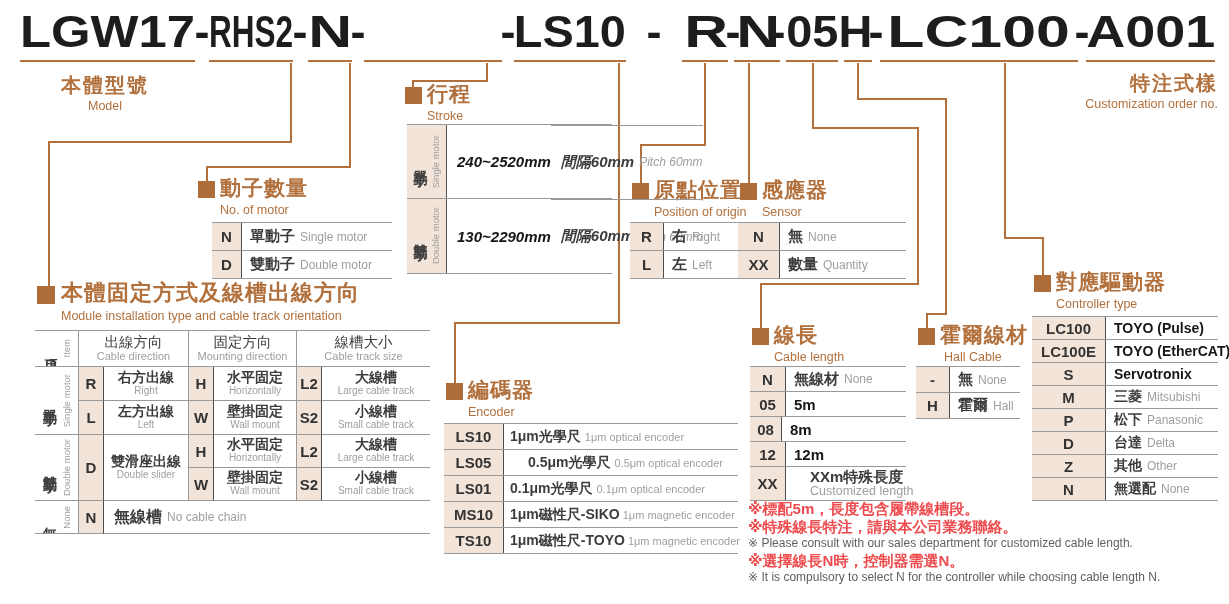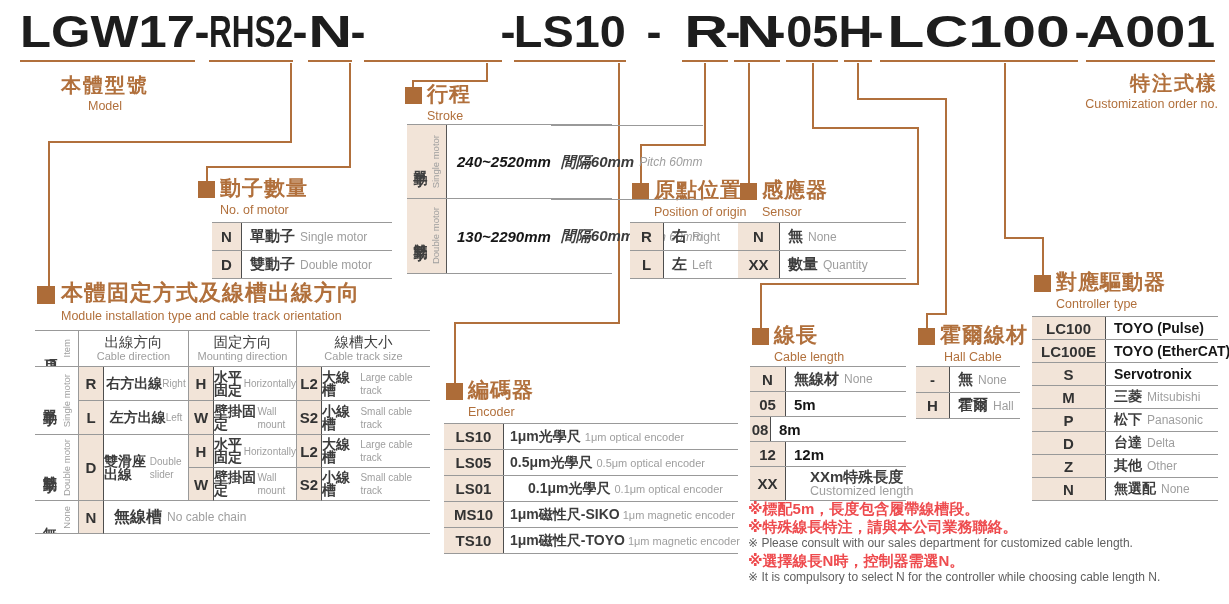--- a/index.html
+++ b/index.html
@@ -45,21 +45,21 @@
   
   #inst{position:absolute;left:35px;top:330px;width:395px;height:203px;border-top:1px solid #999;
         display:grid;grid-template-columns:43px 26px 84px 26px 82px 26px 108px;
         grid-template-rows:36px 34px 34px 33px 33px 33px;}
   .ic{border-bottom:1px solid #999;display:flex;align-items:center;justify-content:center;min-width:0;overflow:hidden;}
   .ic.bl{border-left:1px solid #999;}
   .ic.k{background:#f2e4d8;border-right:1px solid #4d4d4d;font-weight:bold;font-size:15px;color:#333;}
   .hcell{flex-direction:column;line-height:14px;}
   .hcell .zh{font-weight:normal;font-size:14.5px;color:#3c3c3c;}
   .hcell .en{font-size:11px;color:#9e9e9e;text-align:right;}
-  .vcell{flex-direction:row;line-height:13px;}
+  .vcell{flex-direction:column;line-height:13px;}
   .vcell .zh{font-weight:bold;font-size:14px;color:#3c3c3c;}
   .vcell .en{font-size:10px;color:#9e9e9e;}
   .gcell{gap:1px;}
   .ic.rowval{justify-content:flex-start;padding-left:10px;gap:5px;white-space:nowrap;}
   
   #notes{position:absolute;left:748px;top:500px;}
   .note-zh{color:#ee4b4e;font-weight:bold;font-size:15px;line-height:18px;}
   .note-en{color:#5f5f5f;font-size:12px;line-height:14px;margin-bottom:2px;}
 </style>
 </head>
@@ -374,28 +374,28 @@
   <div class="tbl enc" style="left:444px;top:423px;width:294px">
     <div class="trow" style="height:26px">
       <div class="tkey" style="width:60px">LS10</div>
       <div class="tval" style="padding-left:6px;gap:4px">
           <span class="zhv">1μm光學尺</span>
           <span class="env">1μm optical encoder</span>
         </div>
     </div>
     <div class="trow" style="height:26px">
       <div class="tkey" style="width:60px">LS05</div>
-      <div class="tval" style="padding-left:6px;gap:4px">
+      <div class="tval" style="padding-left:24px;gap:4px">
           <span class="zhv">0.5μm光學尺</span>
           <span class="env">0.5μm optical encoder</span>
         </div>
     </div>
     <div class="trow" style="height:26px">
       <div class="tkey" style="width:60px">LS01</div>
-      <div class="tval" style="padding-left:24px;gap:4px">
+      <div class="tval" style="padding-left:6px;gap:4px">
           <span class="zhv">0.1μm光學尺</span>
           <span class="env">0.1μm optical encoder</span>
         </div>
     </div>
     <div class="trow" style="height:26px">
       <div class="tkey" style="width:60px">MS10</div>
       <div class="tval" style="padding-left:6px;gap:3px">
           <span class="zhv">1μm磁性尺-SIKO</span>
           <span class="env">1μm magnetic encoder</span>
         </div>
@@ -417,21 +417,21 @@
           <span class="env">None</span>
         </div>
     </div>
     <div class="trow" style="height:25px">
       <div class="tkey" style="width:36px">05</div>
       <div class="tval">
           <span class="zhv blk">5m</span>
         </div>
     </div>
     <div class="trow" style="height:25px">
-      <div class="tkey" style="width:21px">08</div>
+      <div class="tkey" style="width:32px">08</div>
       <div class="tval">
           <span class="zhv blk">8m</span>
         </div>
     </div>
     <div class="trow" style="height:25px">
       <div class="tkey" style="width:36px">12</div>
       <div class="tval">
           <span class="zhv blk">12m</span>
         </div>
     </div>

